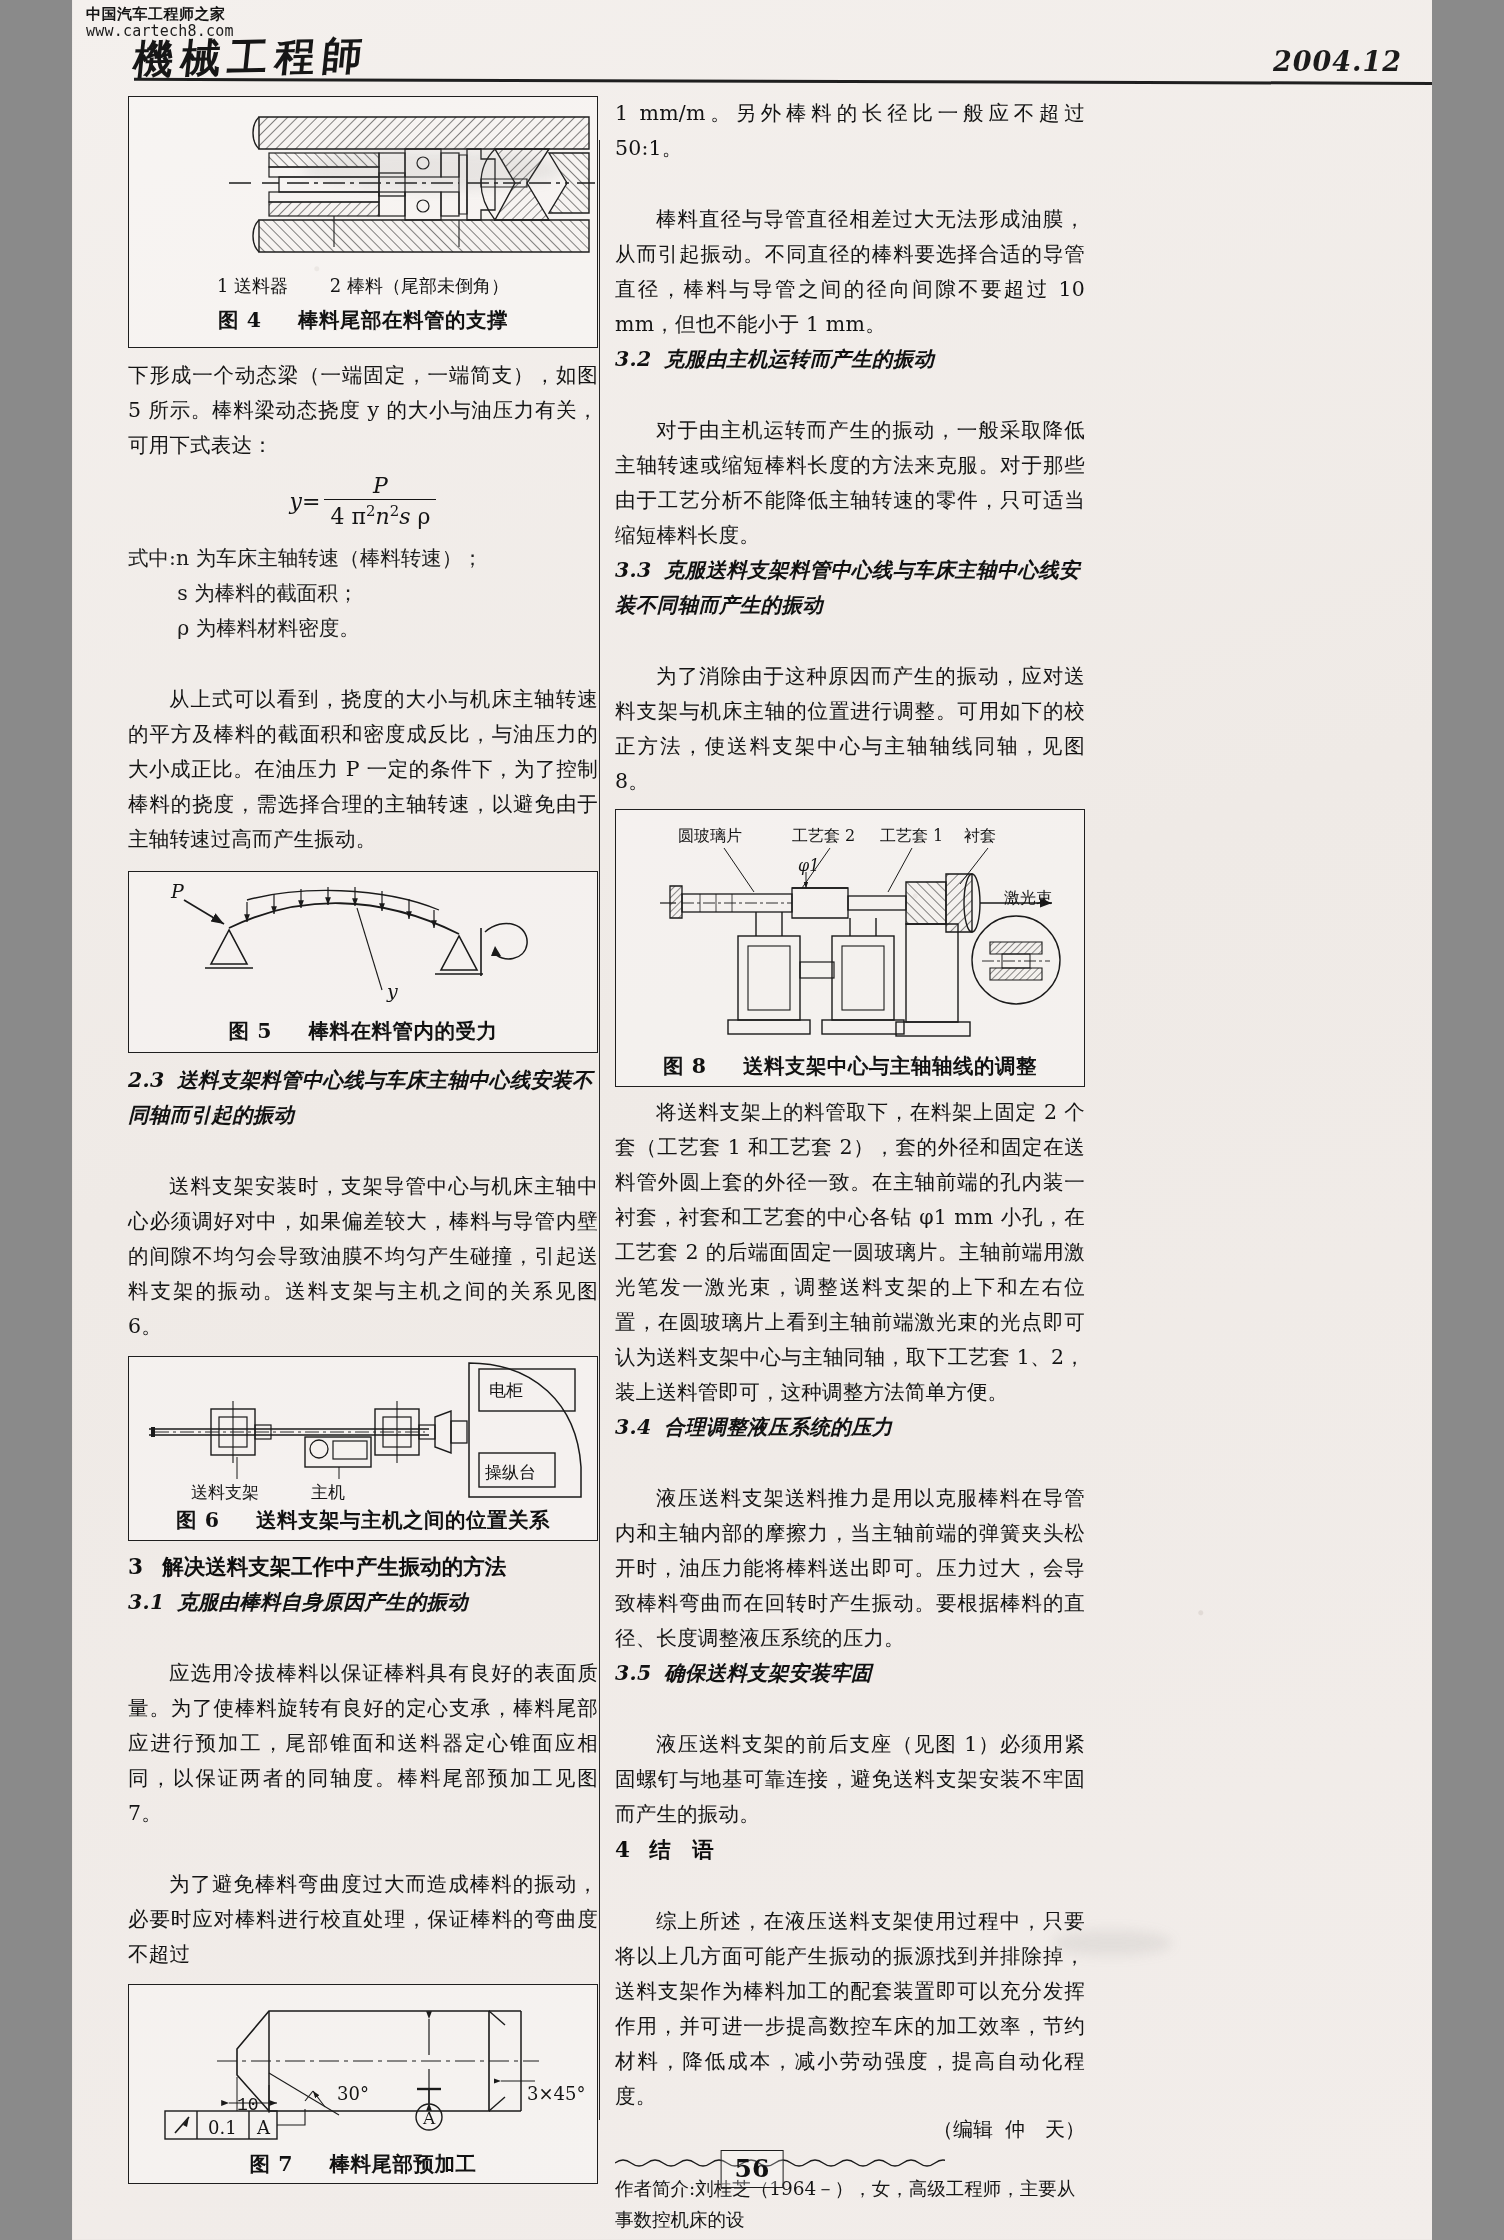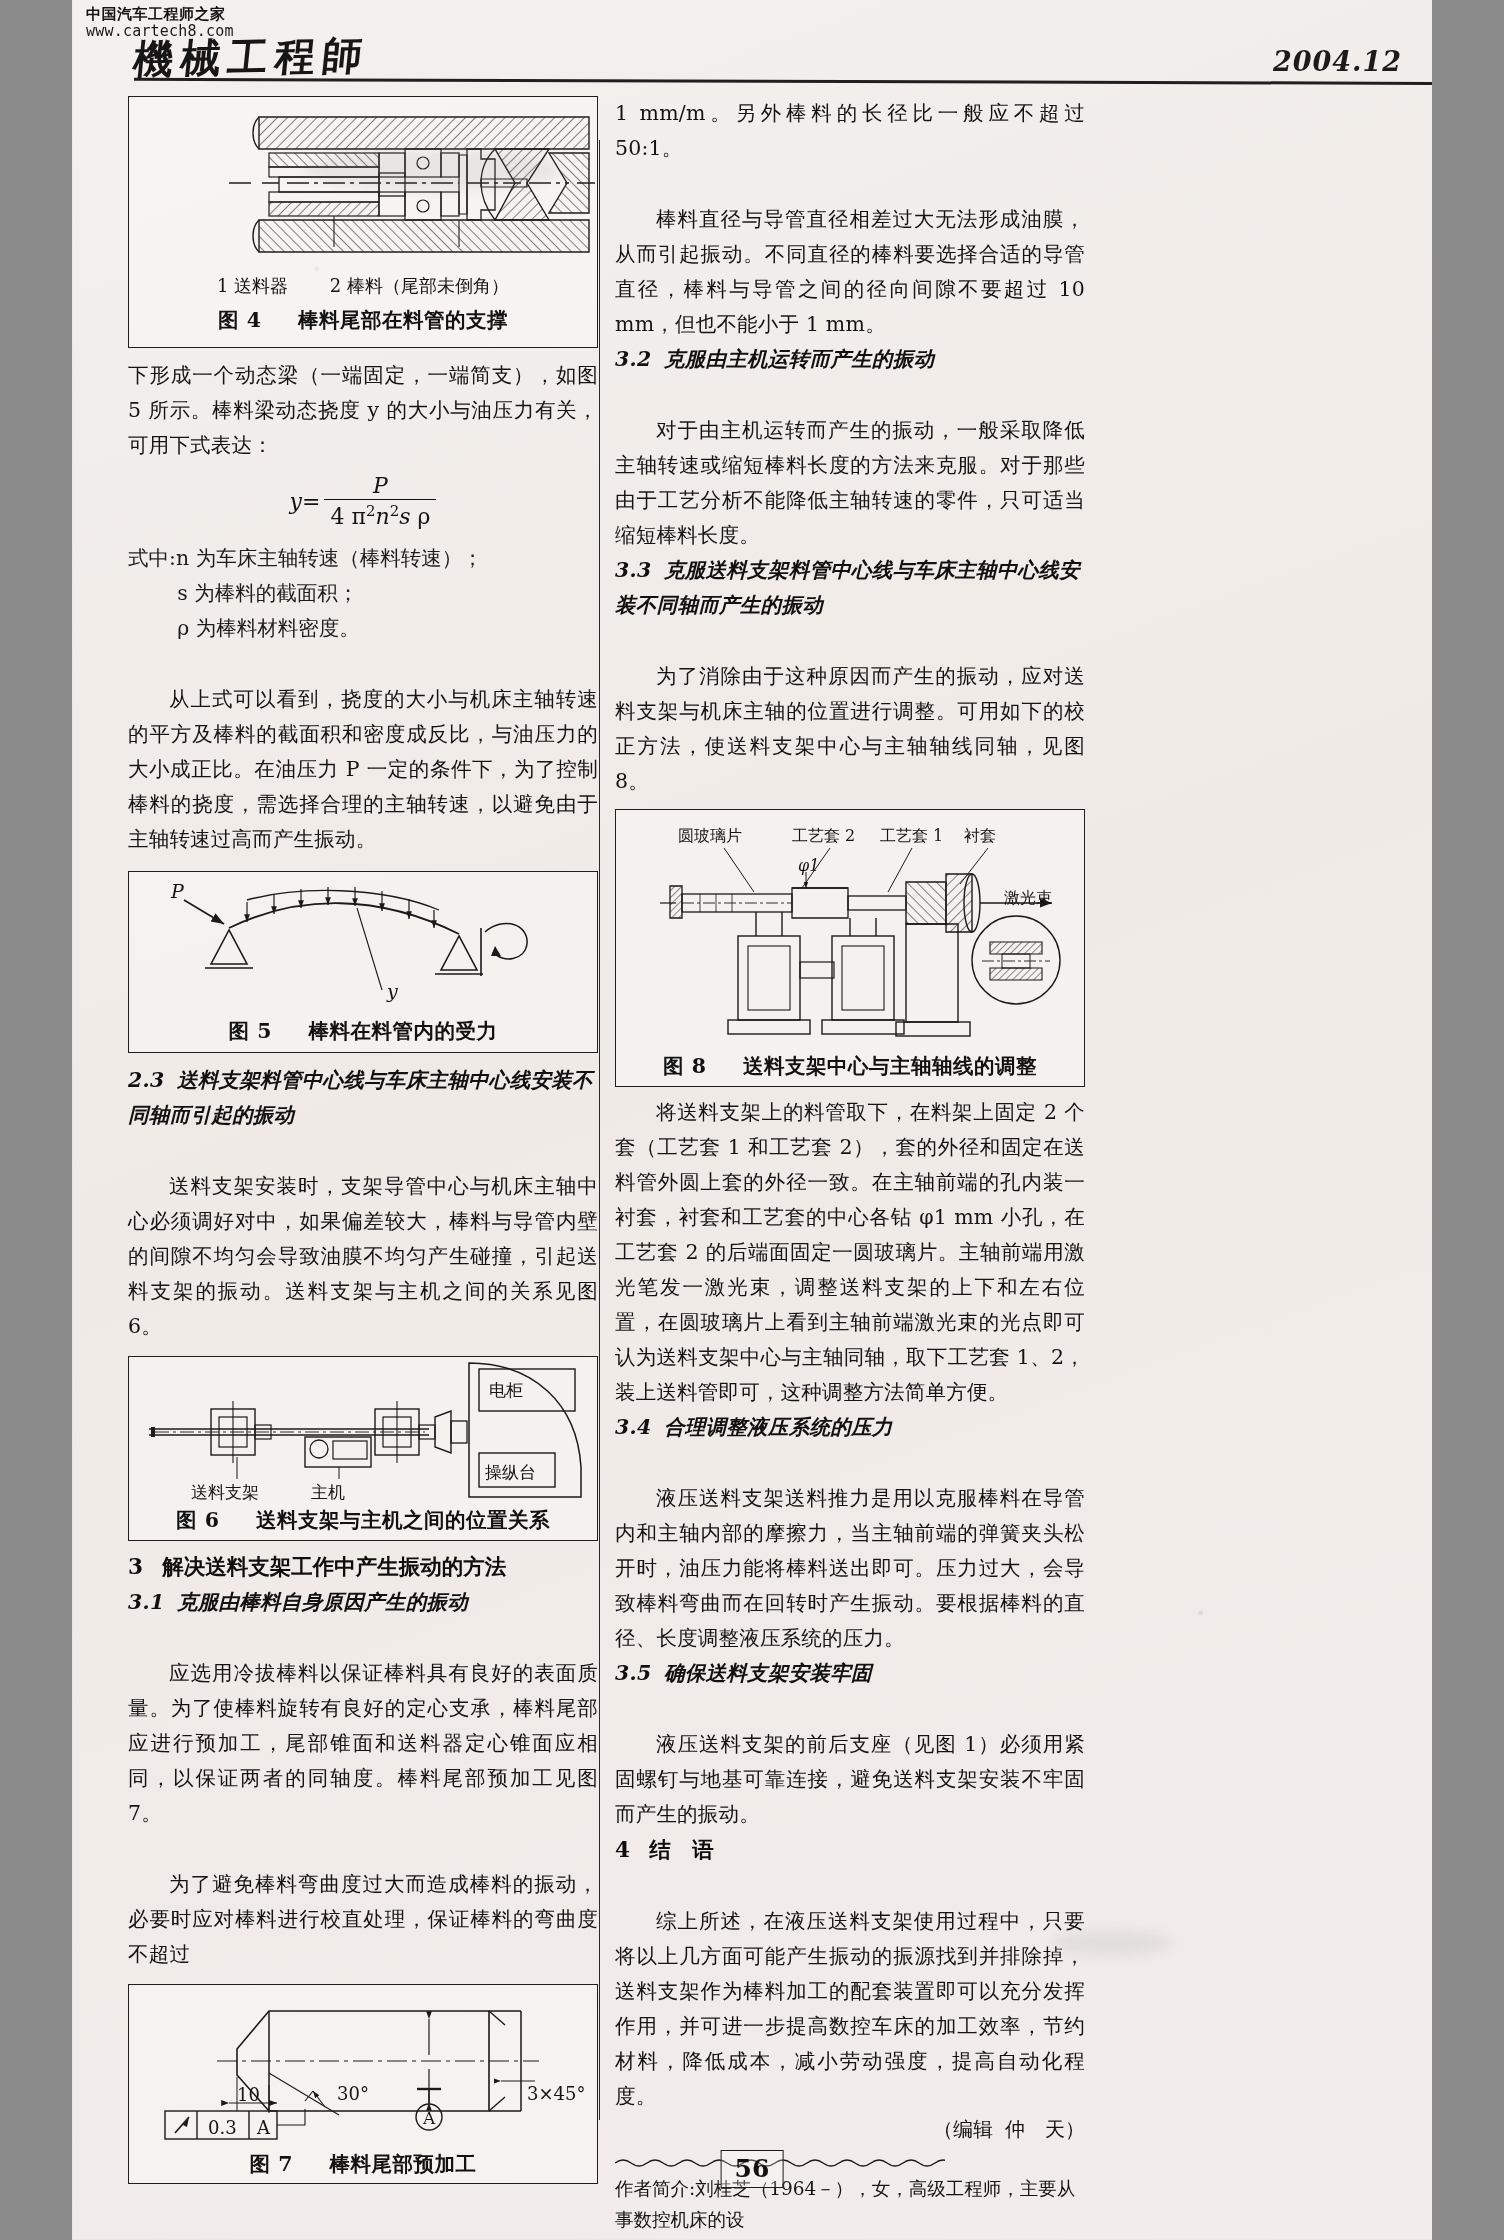--- a/index.html
+++ b/index.html
@@ -342,24 +342,24 @@
         <line x1="288" y1="104" x2="312" y2="104" stroke="#1a1a1a" stroke-width="2.4"></line>
         <text x="294" y="139" font-family="DejaVu Serif, serif" font-size="17" fill="#141414">A</text>
 
         <rect x="36" y="126" width="112" height="28" fill="none" stroke="#1a1a1a" stroke-width="1.4"></rect>
         <line x1="68" y1="126" x2="68" y2="154" stroke="#1a1a1a" stroke-width="1.4"></line>
         <line x1="120" y1="126" x2="120" y2="154" stroke="#1a1a1a" stroke-width="1.4"></line>
         <path d="M46 148 L60 132" stroke="#1a1a1a" stroke-width="1.6"></path>
         <path d="M54 140 L60 132 L58 142 Z" fill="#1a1a1a"></path>
         <path d="M148 140 L176 140 L176 124" stroke="#1a1a1a" stroke-width="1.1" fill="none"></path>
       </svg>
-      <div class="lbl" style="left:108px;top:99px;font-size:18px;">10</div>
+      <div class="lbl" style="left:108px;top:110px;font-size:18px;font-family:Liberation Mono, monospace;">10</div>
       <div class="lbl" style="left:208px;top:98px;font-size:18px;">30°</div>
       <div class="lbl" style="left:398px;top:98px;font-size:18px;">3×45°</div>
-      <div class="lbl" style="left:79px;top:132px;font-size:18px;">0.3</div>
+      <div class="lbl" style="left:79px;top:132px;font-size:18px;">0.1</div>
       <div class="lbl" style="left:128px;top:132px;font-size:18px;">A</div>
       <div class="figcap" style="position:absolute;left:0;right:0;bottom:5px;">
         <span class="n">图 7</span>
         <span class="sp"></span>
         <span>棒料尾部预加工</span>
       </div>
     </div>
 
   </div>
 

